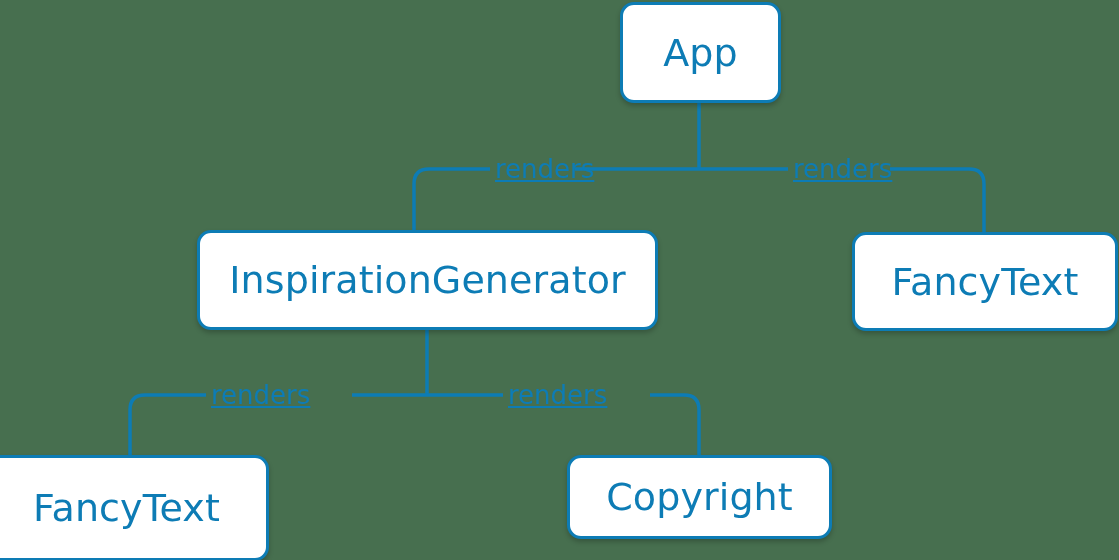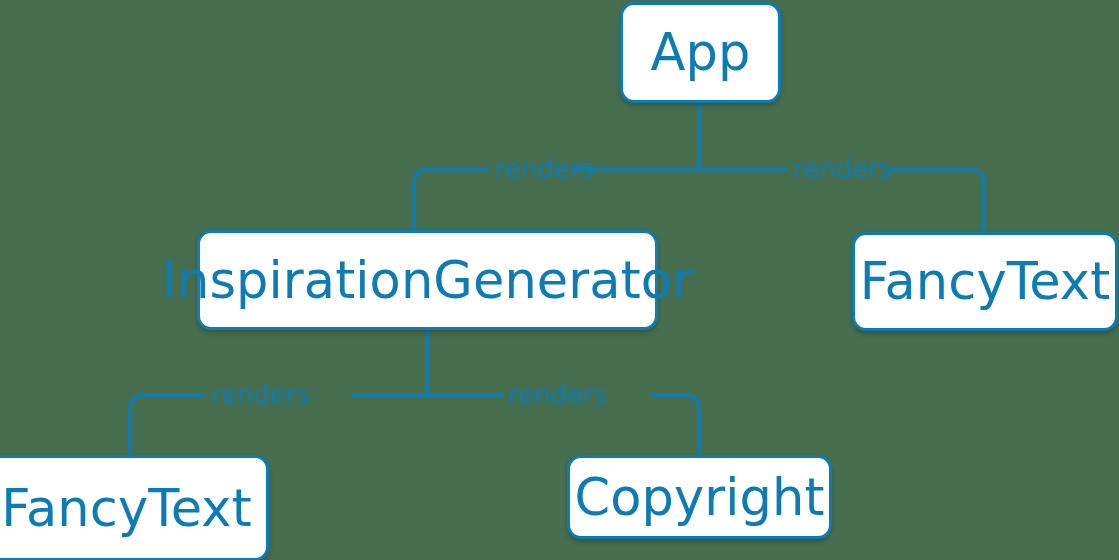--- a/index.html
+++ b/index.html
@@ -33,21 +33,21 @@
     border: 3px solid #0d7cb5;
     border-radius: 14px;
     display: flex;
     align-items: center;
     justify-content: center;
     box-shadow: 0 3px 5px rgba(0, 0, 0, 0.22);
     z-index: 3;
   }
   .node-label {
     color: #0d7cb5;
-    font-size: 51px;
+    font-size: 38px;
     line-height: 1;
     letter-spacing: 0.1px;
     white-space: nowrap;
   }
   .node-app {
     left: 620px;
     top: 2px;
     width: 161px;
     height: 101px;
   }
@@ -75,20 +75,21 @@
     width: 265px;
     height: 84px;
   }
   .edge-label {
     position: absolute;
     color: #0d7cb5;
     font-size: 26px;
     line-height: 1;
     white-space: nowrap;
     z-index: 2;
+    text-decoration: underline;
   }
   .edge-label-r1-left  { left: 495px; top: 156px; }
   .edge-label-r1-right { left: 793px; top: 156px; }
   .edge-label-r2-left  { left: 211px; top: 382px; }
   .edge-label-r2-right { left: 508px; top: 382px; }
 </style>
 </head>
 <body>
 
 <div id="diagram-root">

